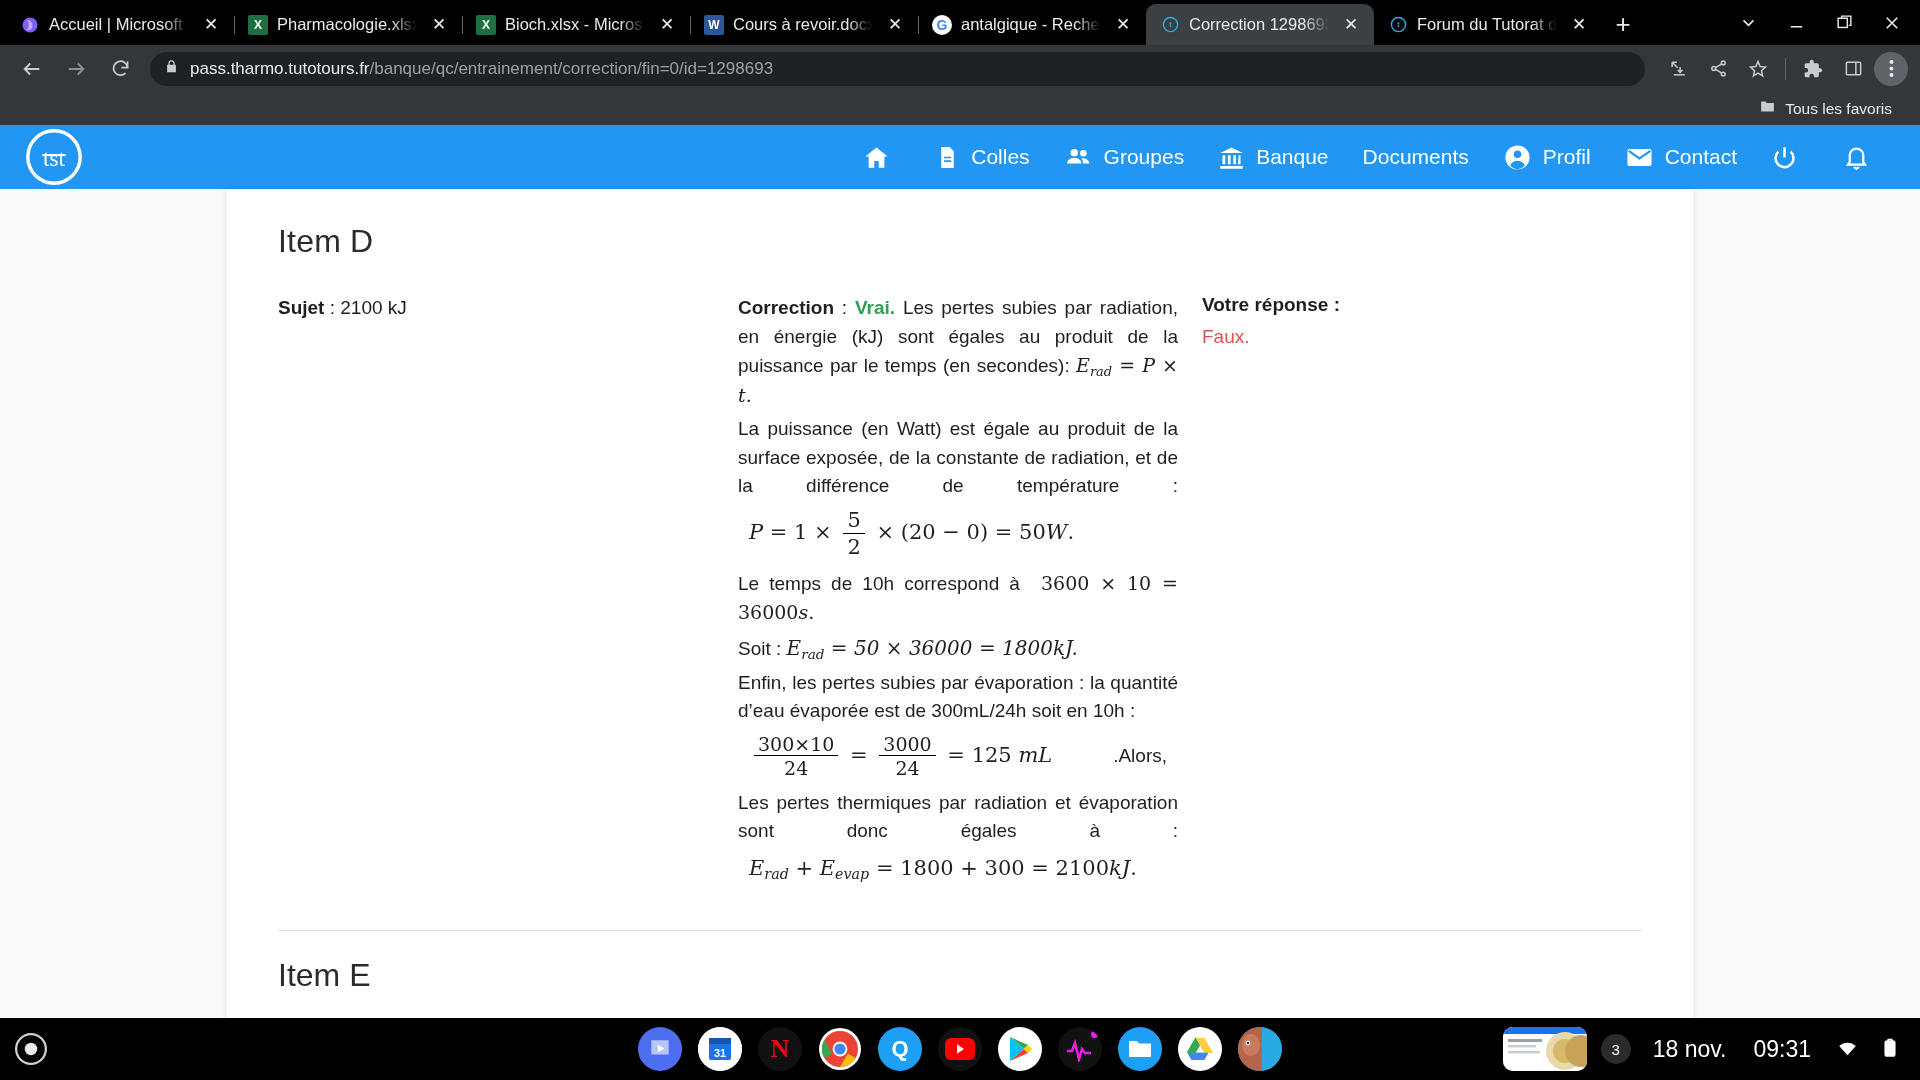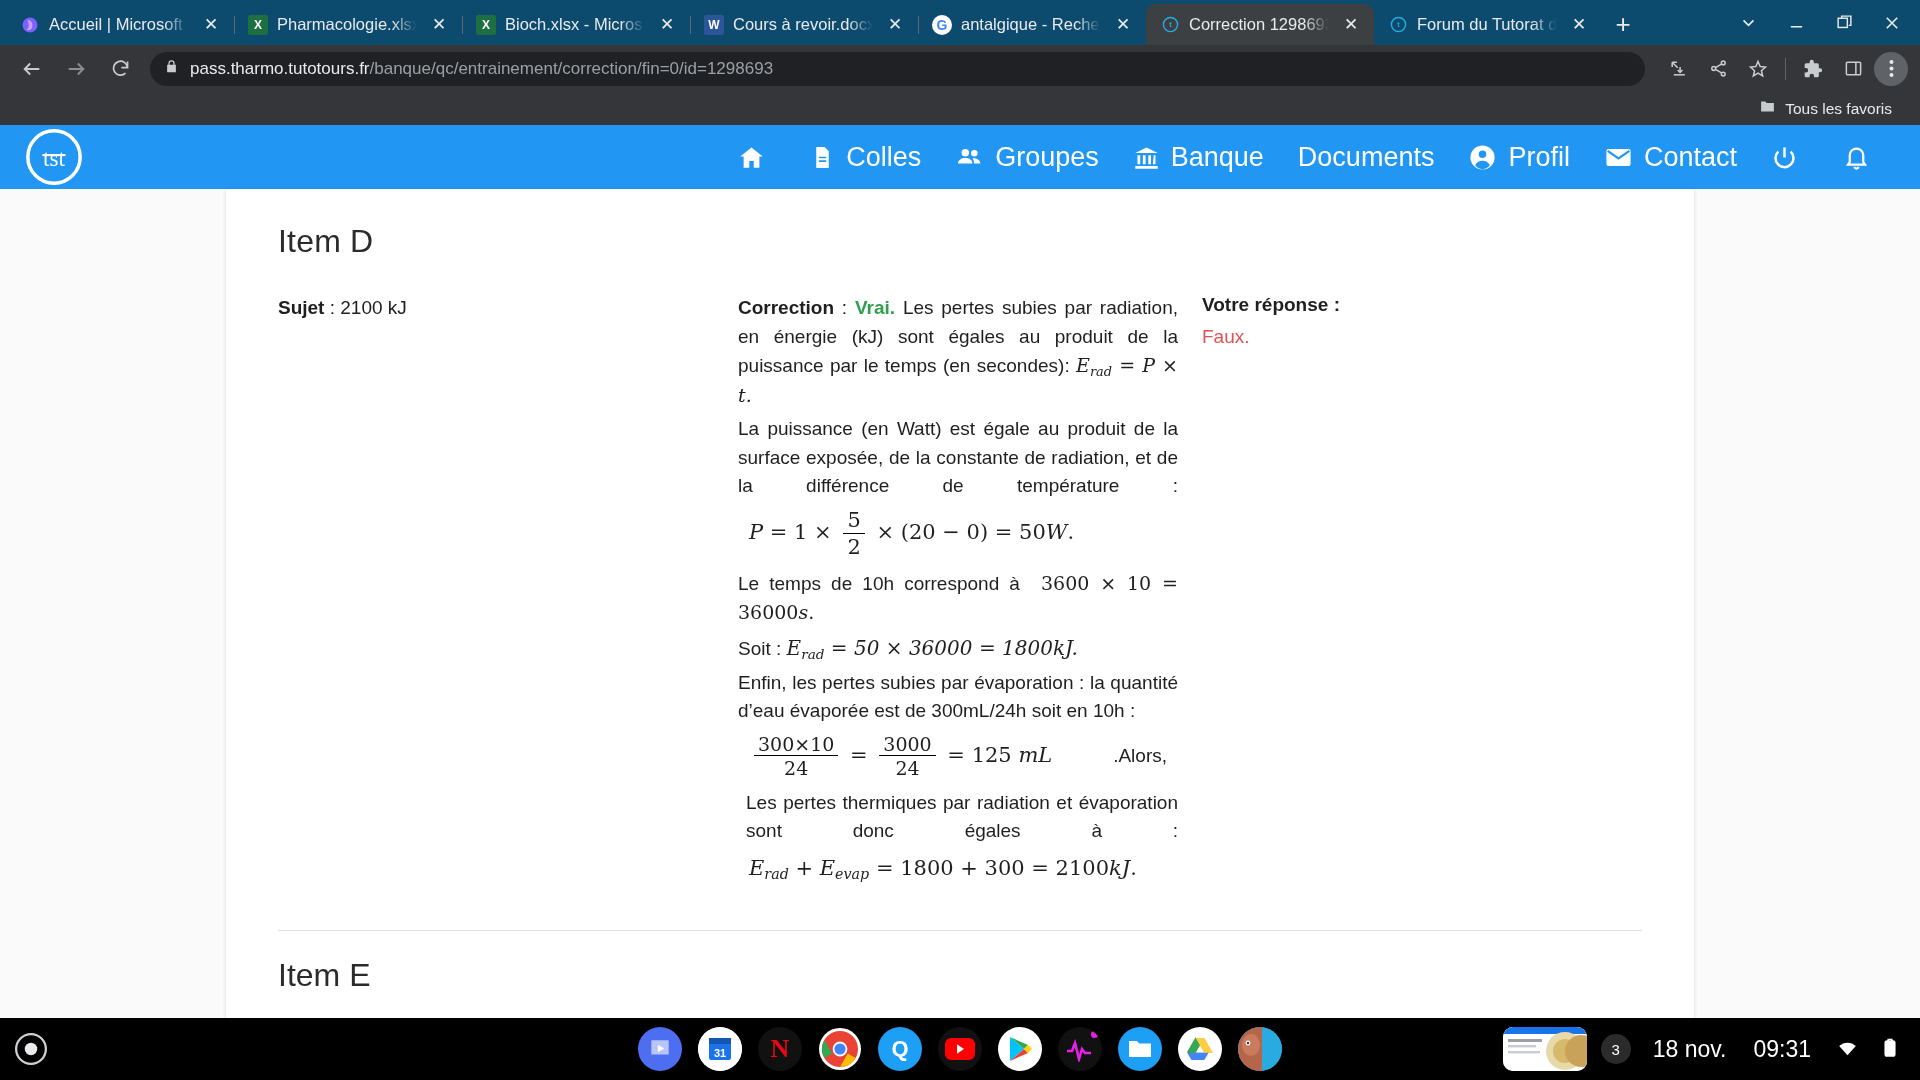--- a/index.html
+++ b/index.html
@@ -6,21 +6,21 @@
   html,body { width:1920px; height:1080px; overflow:hidden; }
   body {
     font-family:"Liberation Sans", sans-serif;
     background:#000;
   }
 
   
   .chrome-window { position:absolute; inset:0 0 62px 0; background:#202124; display:flex; flex-direction:column; }
 
   
-  .tabstrip { height:45px; background:#0c4a6e; display:flex; align-items:center; padding-left:6px; position:relative; }
+  .tabstrip { height:45px; background:#000000; display:flex; align-items:center; padding-left:6px; position:relative; }
   .tabs { display:flex; align-items:flex-end; height:45px; flex:0 0 auto; }
   .tab { height:41px; display:flex; align-items:center; gap:9px; padding:0 10px 0 14px;
          width:228px; position:relative; border-radius:10px 10px 0 0; }
   .tab.active { background:#3c4043; }
   .tab .sep { position:absolute; right:-1px; top:12px; height:18px; width:1px; background:#5a6a73; }
   .favicon { width:20px; height:20px; flex:0 0 20px; display:flex; align-items:center; justify-content:center;
              border-radius:3px; font-size:11px; font-weight:bold; color:#fff; overflow:hidden; }
   .fav-ms { background:transparent; }
   .fav-xls { background:#1d6f42; color:#fff; font-size:12px; border-radius:2px; }
   .fav-doc { background:#2b579a; color:#fff; font-size:12px; border-radius:2px; }
@@ -54,21 +54,21 @@
   .bm-item { display:flex; align-items:center; gap:9px; color:#e8eaed; font-size:15.5px; padding:3px 6px; border-radius:4px; }
 
   
   .viewport { flex:1; background:#fff; position:relative; overflow:hidden; }
 
   
   .site-nav { height:64px; background:#2196f3; display:flex; align-items:center; padding:0 22px; position:relative; }
   .logo { width:64px; height:64px; display:flex; align-items:center; justify-content:center; }
   .logo svg { display:block; }
   .nav-items { display:flex; align-items:center; gap:0; margin-left:auto; }
-  .nav-item { display:flex; align-items:center; gap:11px; color:#fff; font-size:27px; padding:0 17px; height:64px; }
+  .nav-item { display:flex; align-items:center; gap:11px; color:#fff; font-size:21px; padding:0 17px; height:64px; }
   .nav-item .ni { display:flex; align-items:center; }
 
   
   .page-bg { background:#fafafa; height:calc(100% - 64px); position:relative; }
   .card { position:absolute; left:226px; right:226px; top:0; bottom:0; background:#fff;
           box-shadow:0 1px 4px rgba(0,0,0,.14); }
   .card-inner { padding:34px 52px 0 52px; }
   h1.item-title { font-size:32px; font-weight:400; color:#2b2b2b; letter-spacing:.2px; margin-bottom:34px; }
 
   .grid { display:flex; gap:0; }
@@ -446,21 +446,21 @@
                       <span class="num">3000</span>
                       <span class="den">24</span>
                     </span>
                   = 125 <span class="math">mL</span>
                 </span>
                 <span style="font-family:'Liberation Sans',sans-serif;font-size:19px;">.Alors,</span>
               </div>
 
 
               <p>
-                <span style="display:block;text-align:justify;text-align-last:justify;margin-left:8px;">Les pertes thermiques par radiation et évaporation sont donc égales à :</span>
+                <span style="display:block;text-align:justify;text-align-last:justify;">Les pertes thermiques par radiation et évaporation sont donc égales à :</span>
               </p>
 
               <div class="mblock">
                 <span class="math">E<span class="sub">rad</span></span> + <span class="math">E<span class="sub">evap</span></span> = 1800 + 300 = 2100<span class="math">kJ</span>.
               </div>
             </div>
 
             <div class="col-rep">
               <div class="rep-title">
                 <span>Votre réponse</span><span> :</span>

